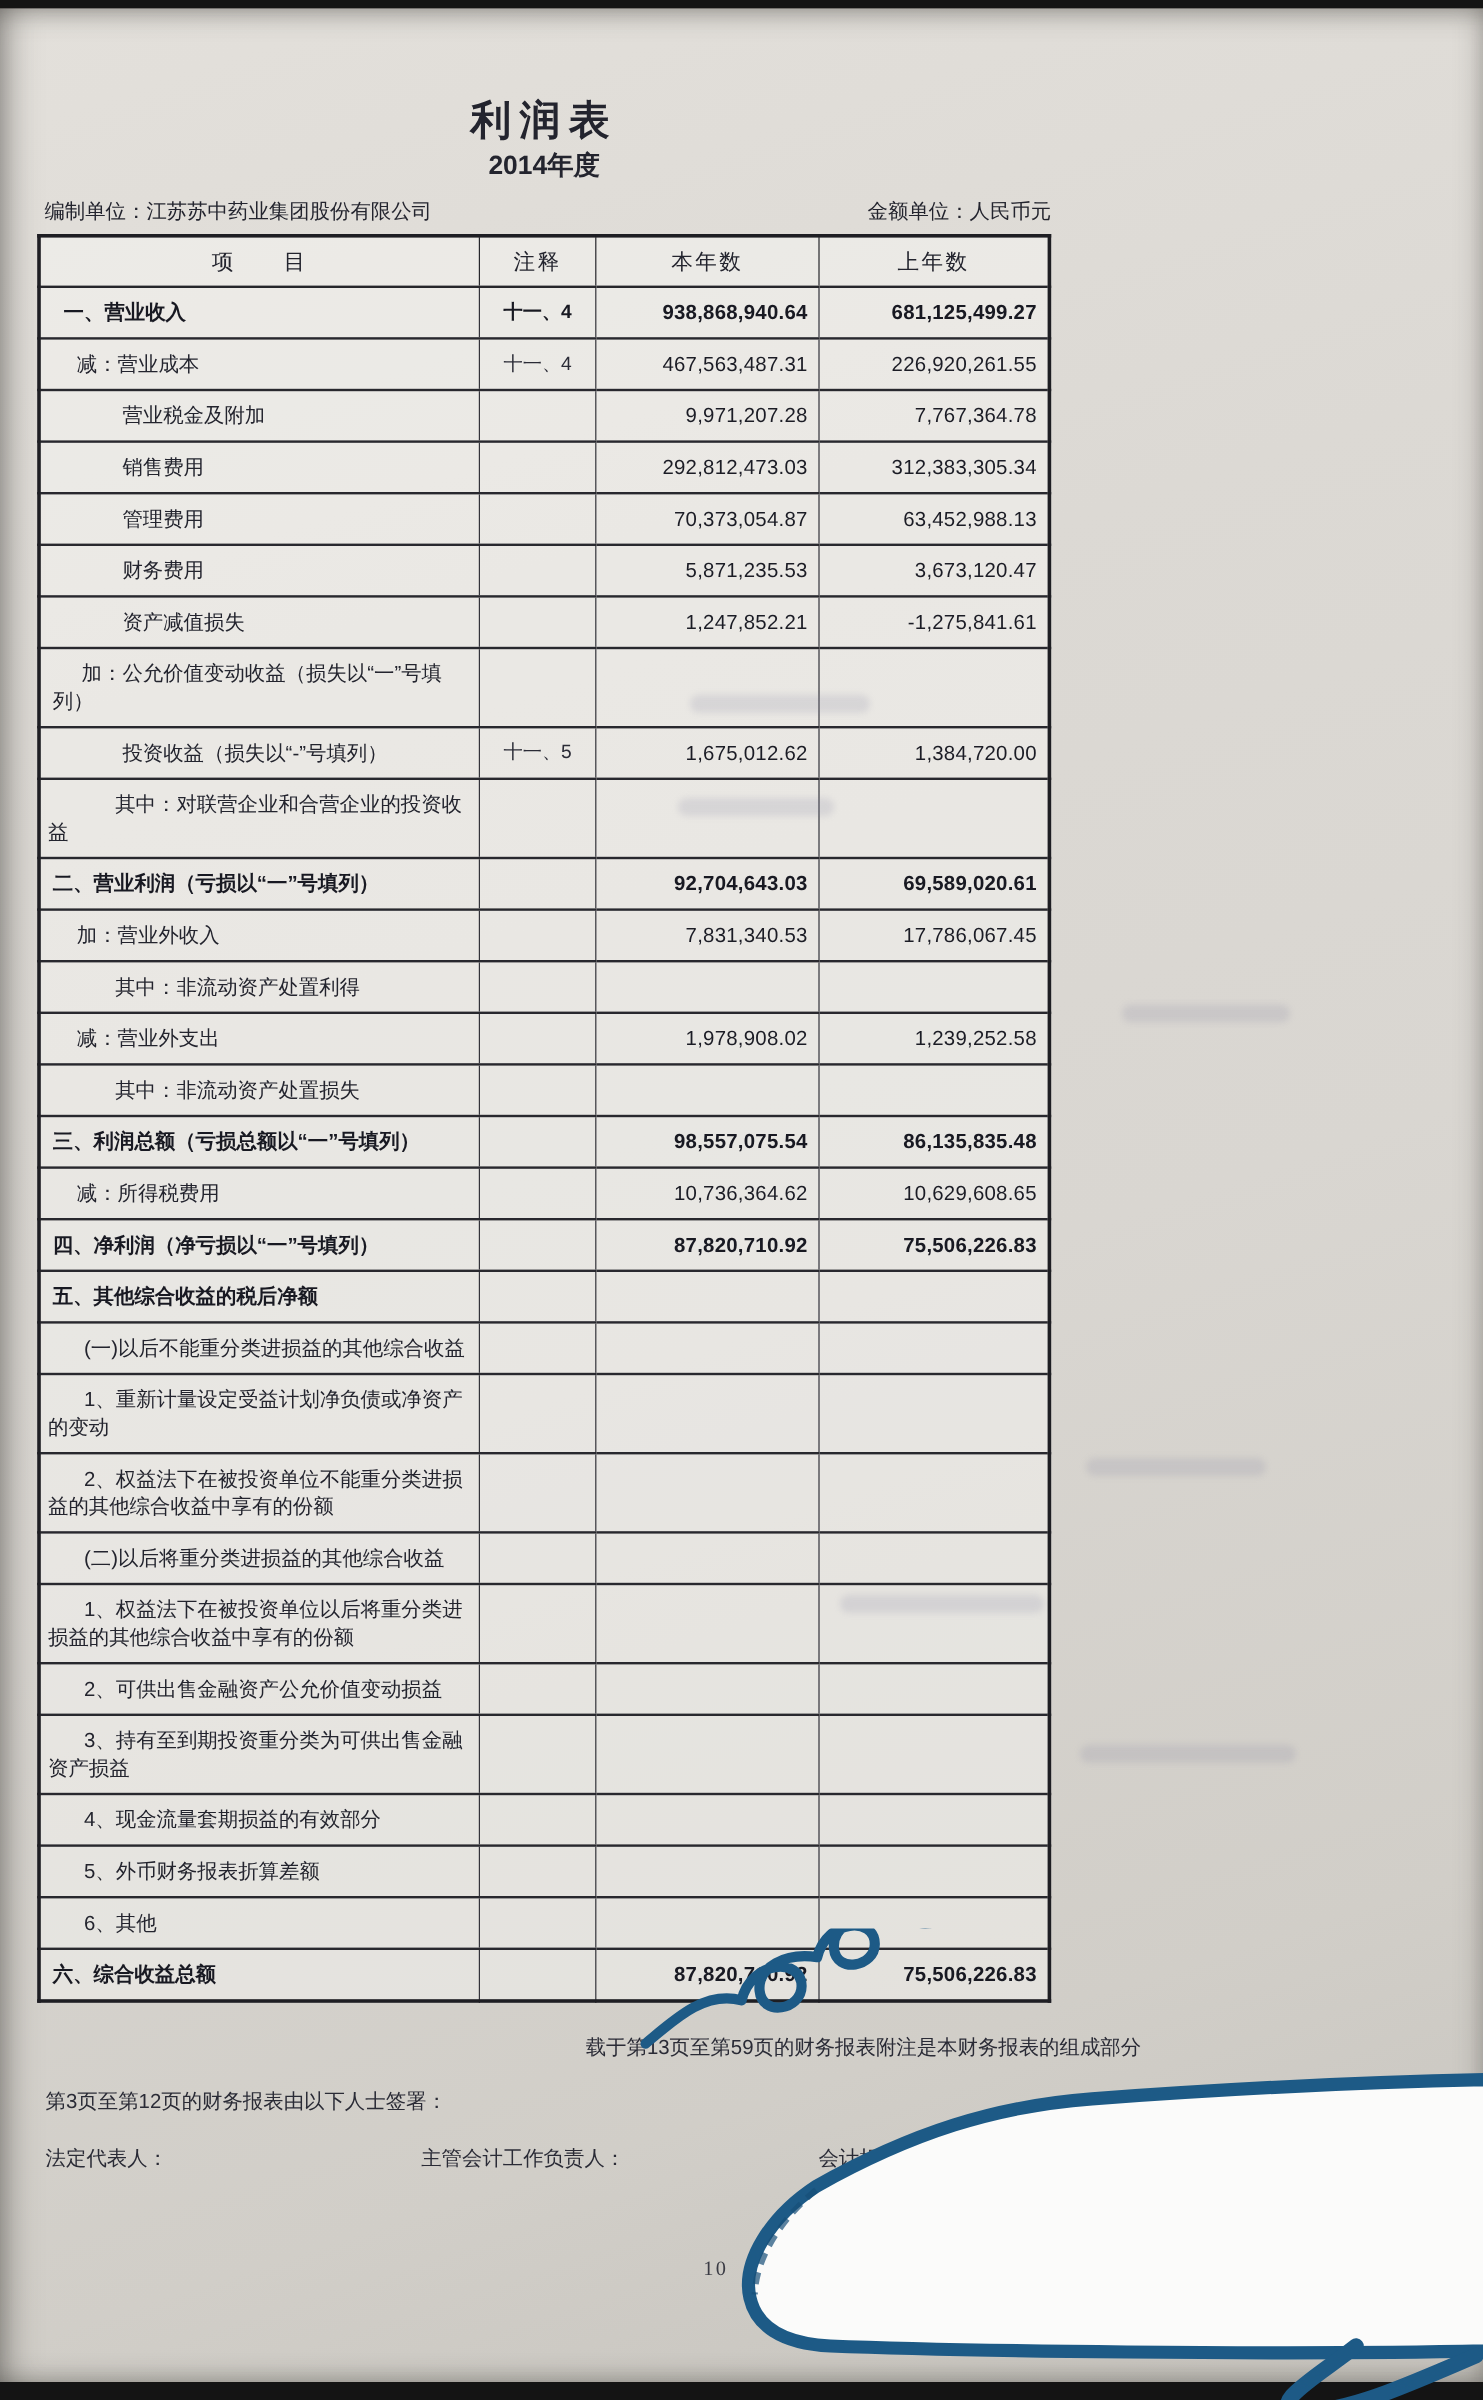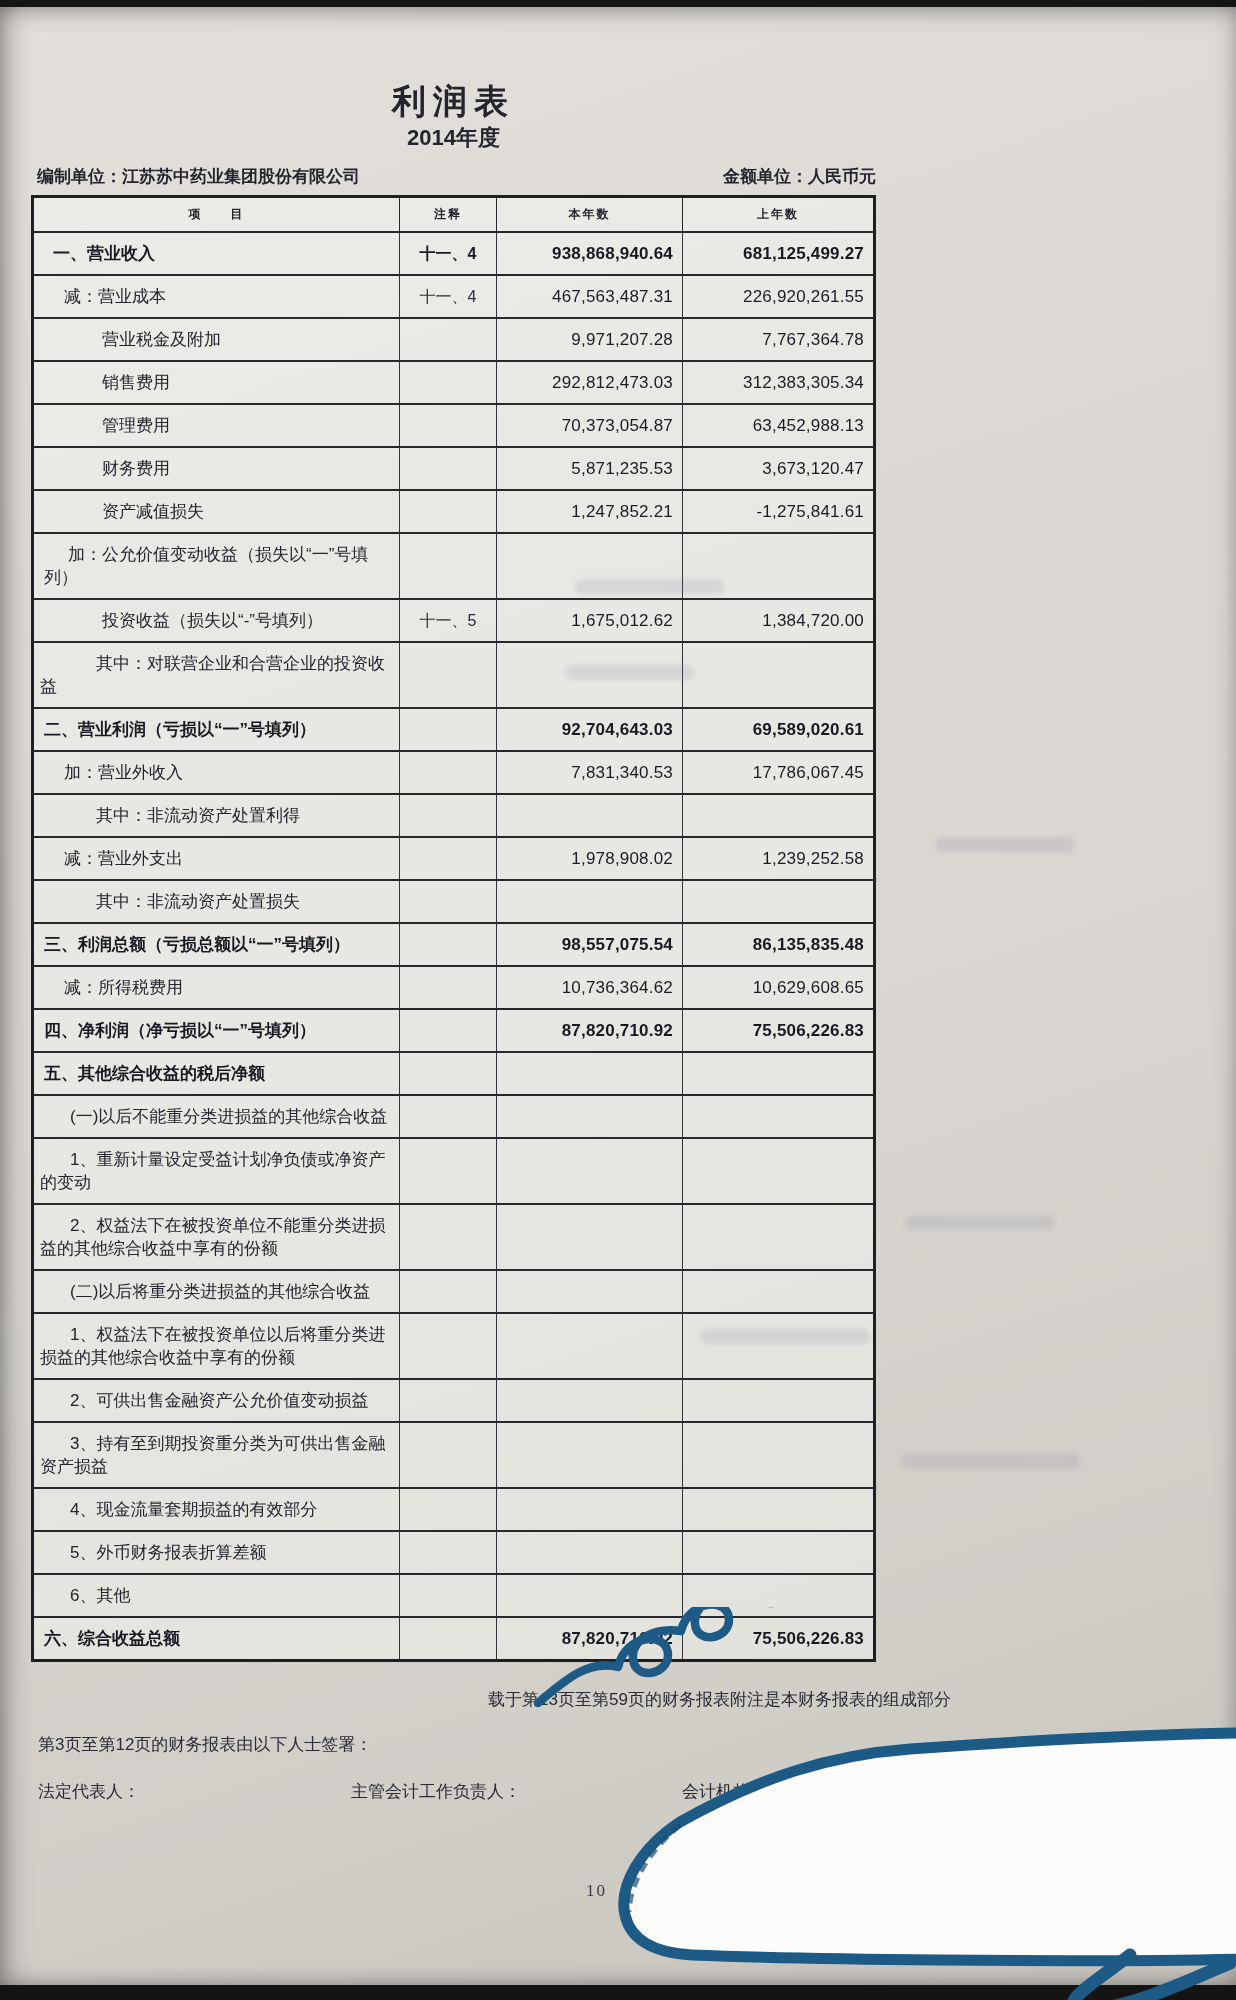--- a/index.html
+++ b/index.html
@@ -14,29 +14,29 @@
     box-shadow:inset 20px 0 28px -16px rgba(62,60,56,.55),
                inset -14px 0 22px -12px rgba(95,92,88,.40),
                inset 0 18px 24px -16px rgba(70,68,64,.45),
                inset 0 -14px 20px -12px rgba(70,68,64,.35);
   }
   .content{position:absolute;left:31px;top:72px;width:845px;}
   .doc-title{margin:0;text-align:center;font-size:34px;line-height:44px;font-weight:700;
     letter-spacing:7px;color:#23242e;}
   .doc-period{text-align:center;font-size:22px;line-height:30px;font-weight:700;color:#23242e;}
   .meta-row{display:flex;justify-content:space-between;align-items:flex-end;
-    margin:12px 0 7px 6px;font-size:17px;font-weight:700;color:#23242e;}
+    margin:12px 0 7px 6px;font-size:17px;font-weight:400;color:#23242e;}
   table.statement{
     width:845px;border-collapse:collapse;table-layout:fixed;
     background:rgba(252,252,250,.42);
     border:3px solid #1e1e23;
   }
   .statement th{
     border:2px solid #26262b;border-left-width:1.5px;border-right-width:1.5px;
-    padding:8px 4px;font-size:12px;font-weight:700;color:#23242e;letter-spacing:2px;
+    padding:8px 4px;font-size:18px;font-weight:400;color:#23242e;letter-spacing:2px;
   }
   .statement td{
     border:1.5px solid #33333a;border-top:2.4px solid #28282e;border-bottom:2.4px solid #28282e;
     padding:9px 6px;font-size:17px;line-height:23px;color:#23242e;vertical-align:middle;
     word-break:break-all;
   }
   .statement td.c-item{text-align:left;padding-left:6px;}
   .statement td.c-note{text-align:center;font-size:16px;color:#2a2b36;}
   .statement td.c-num{text-align:right;padding-right:9px;color:#1b1c25;letter-spacing:.2px;}
   .statement tr.em td{font-weight:700;color:#181922;}

